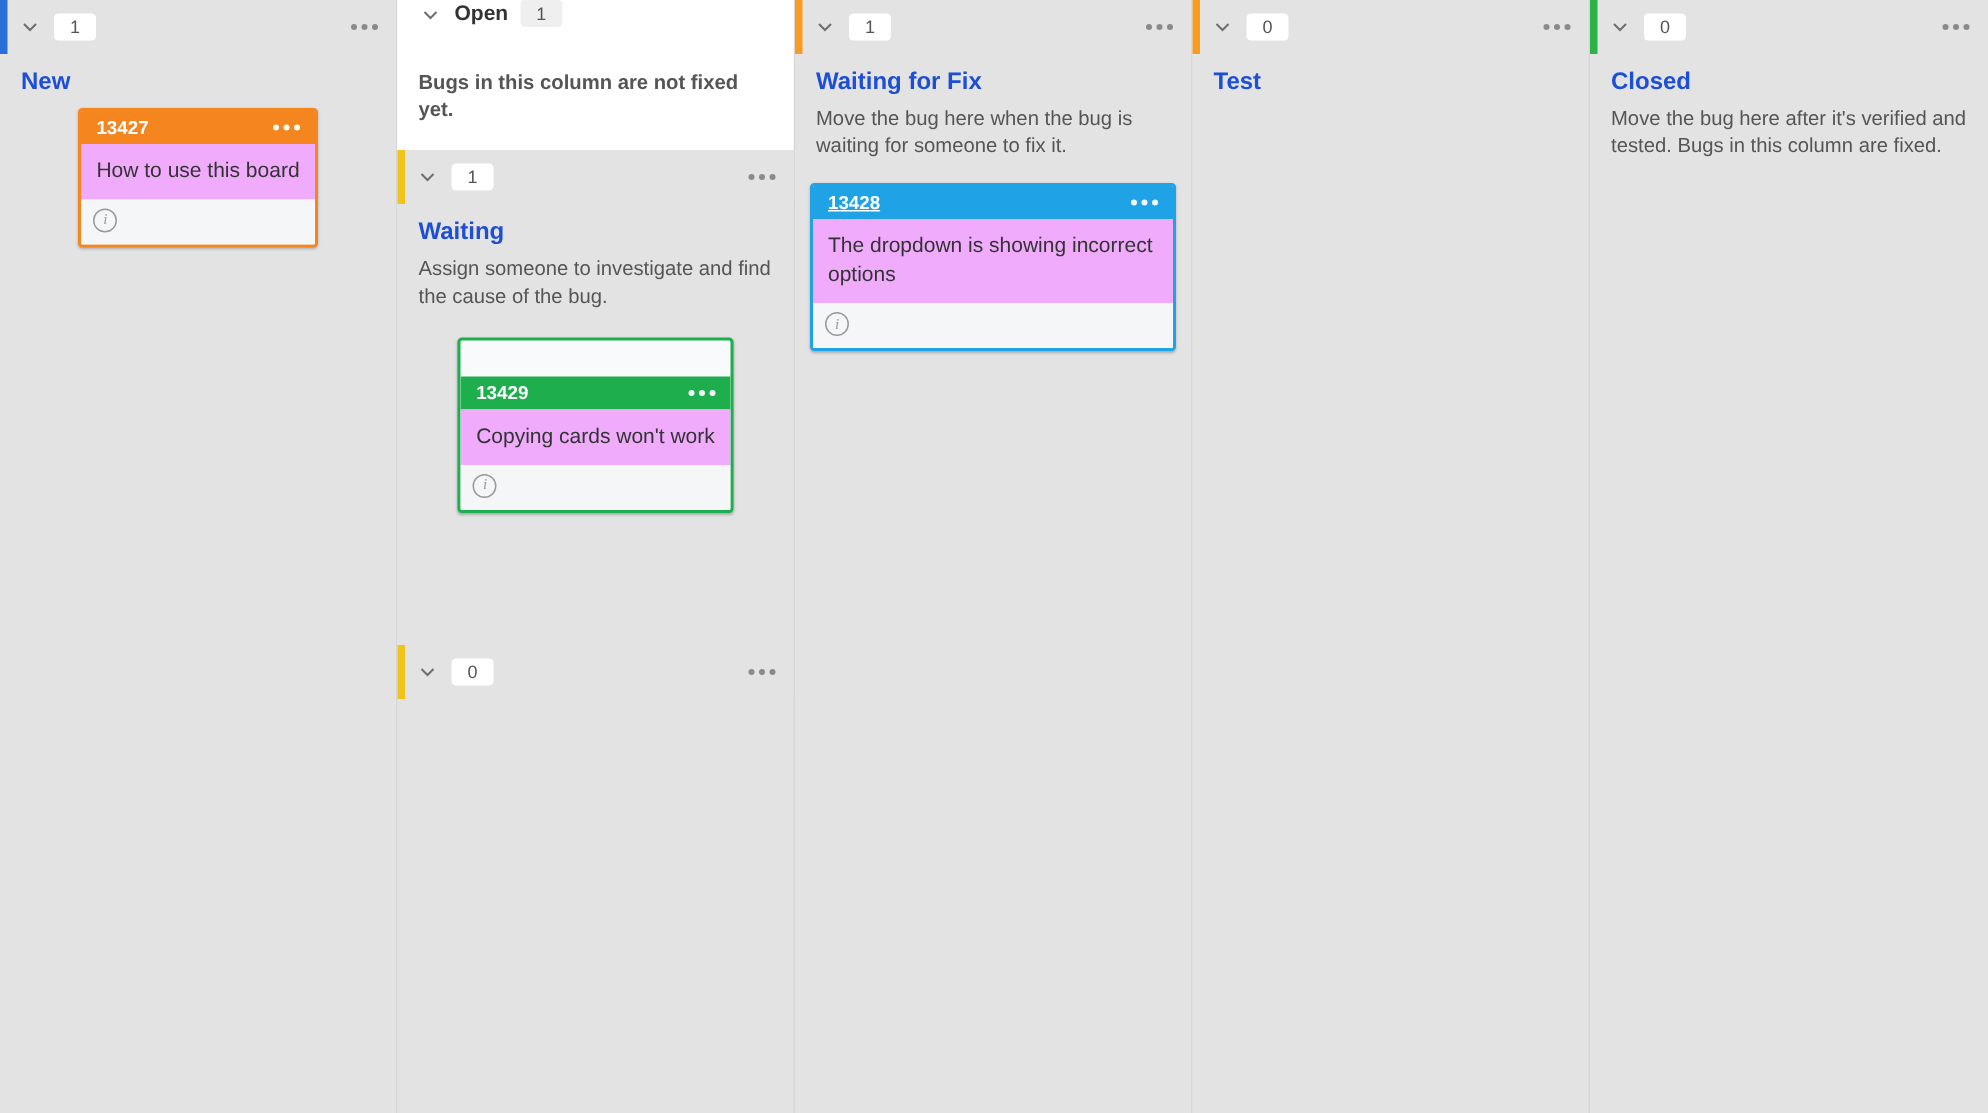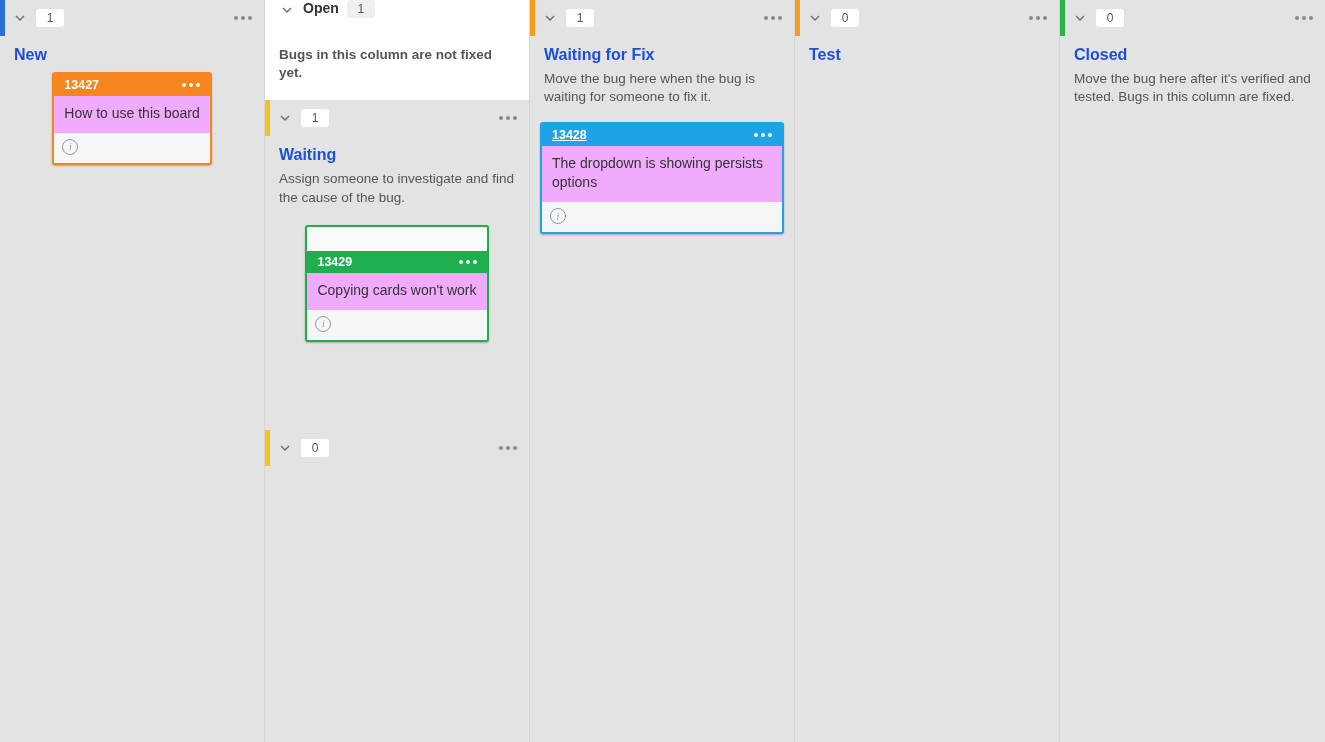--- a/index.html
+++ b/index.html
@@ -313,21 +313,21 @@
     <div class="cards">
       <div class="card blue">
         <div class="card-head">
           <span>13428</span>
           <span class="card-menu">
               <span></span>
               <span></span>
               <span></span>
             </span>
         </div>
-        <div class="card-body">The dropdown is showing persists options</div>
+        <div class="card-body">The dropdown is showing incorrect options</div>
         <div class="card-foot">
           <span class="info-icon">i</span>
         </div>
       </div>
     </div>
     <div class="fill"></div>
   </div>
 
   <div class="column">
     <div class="lane-header">

